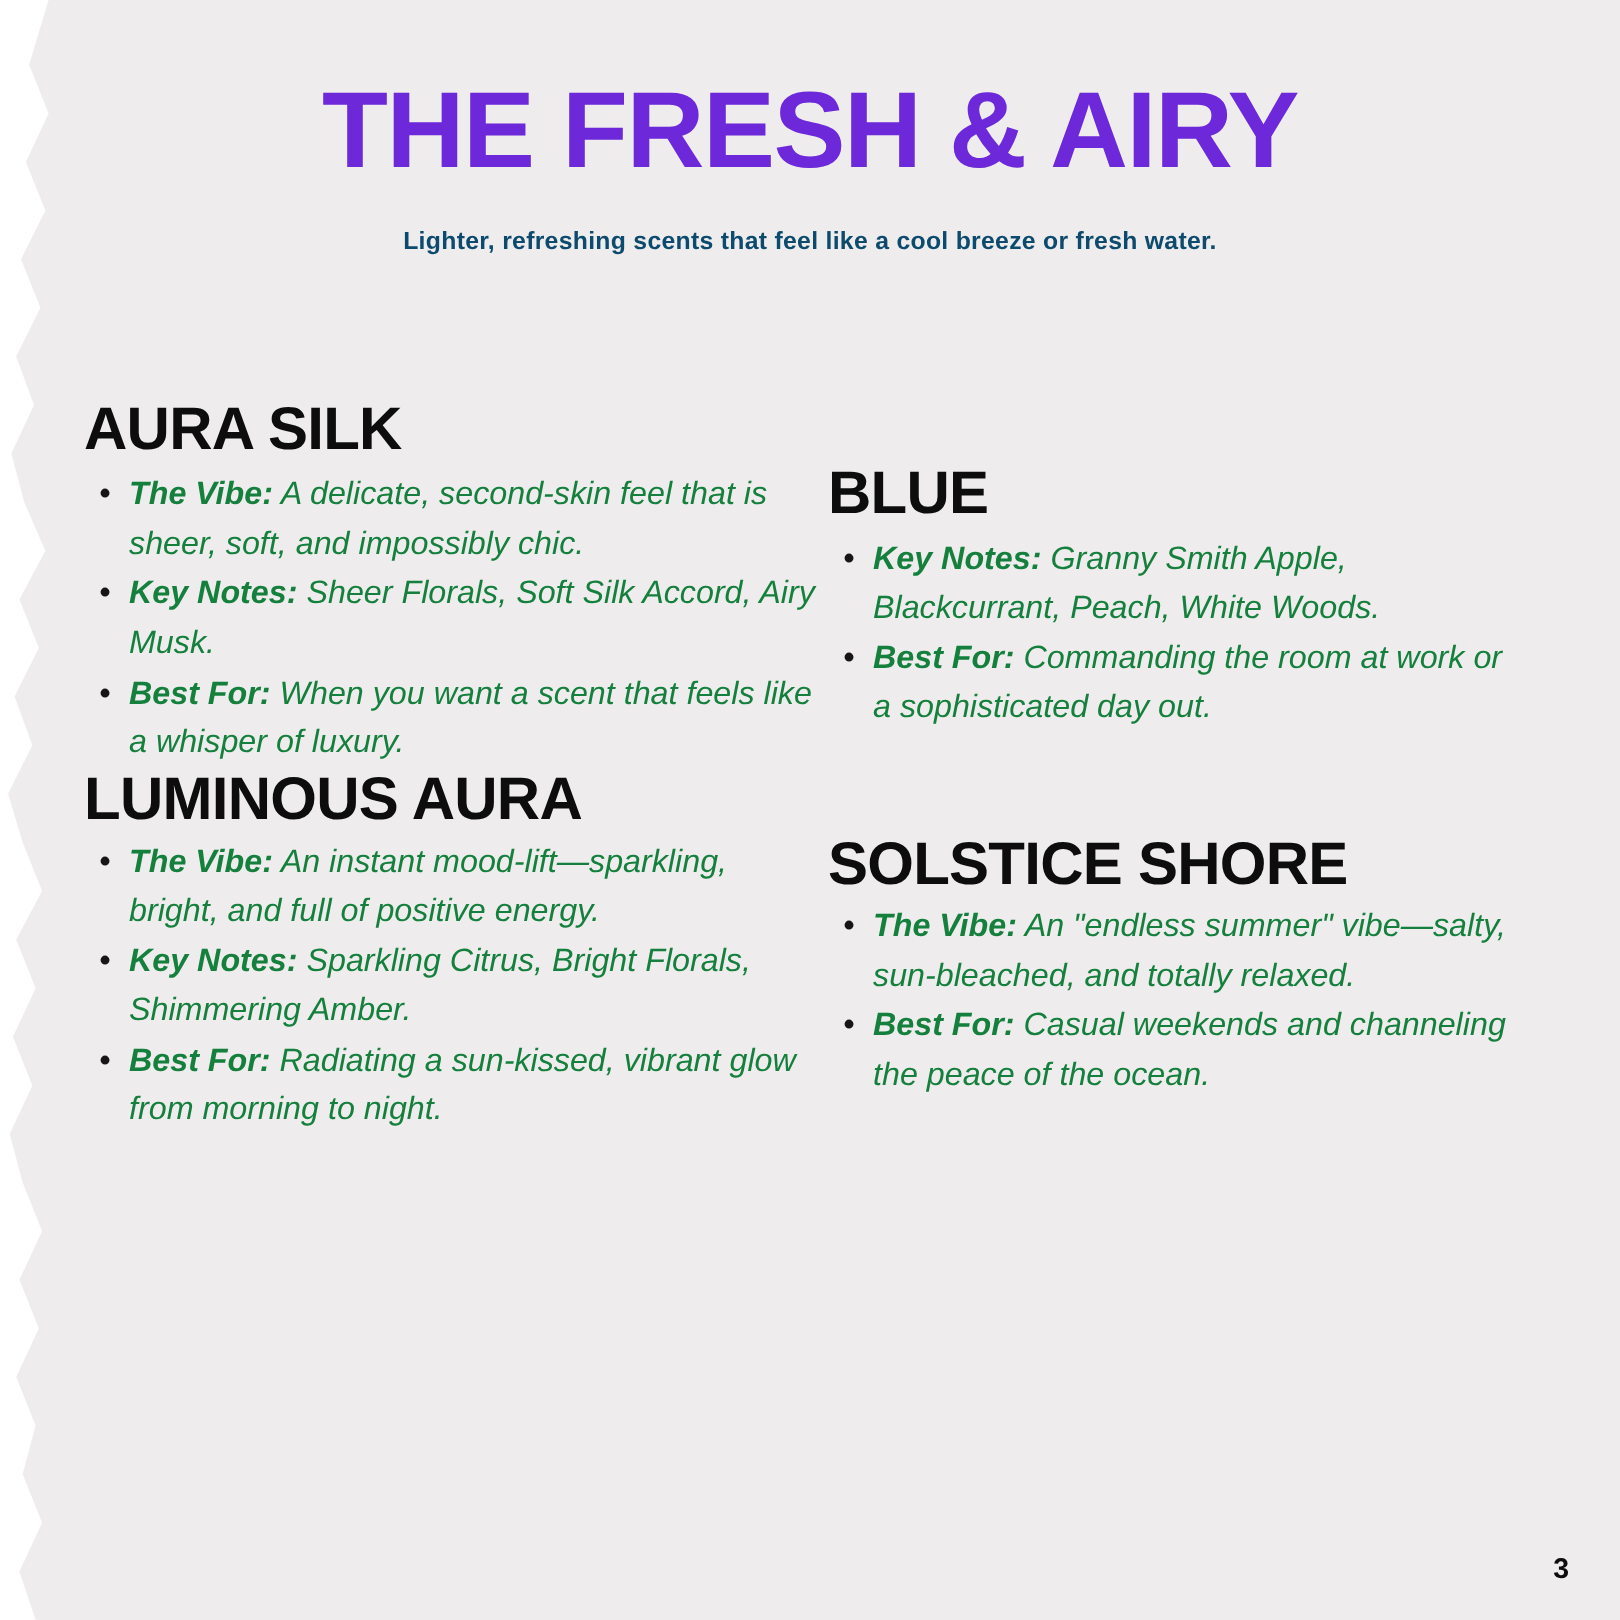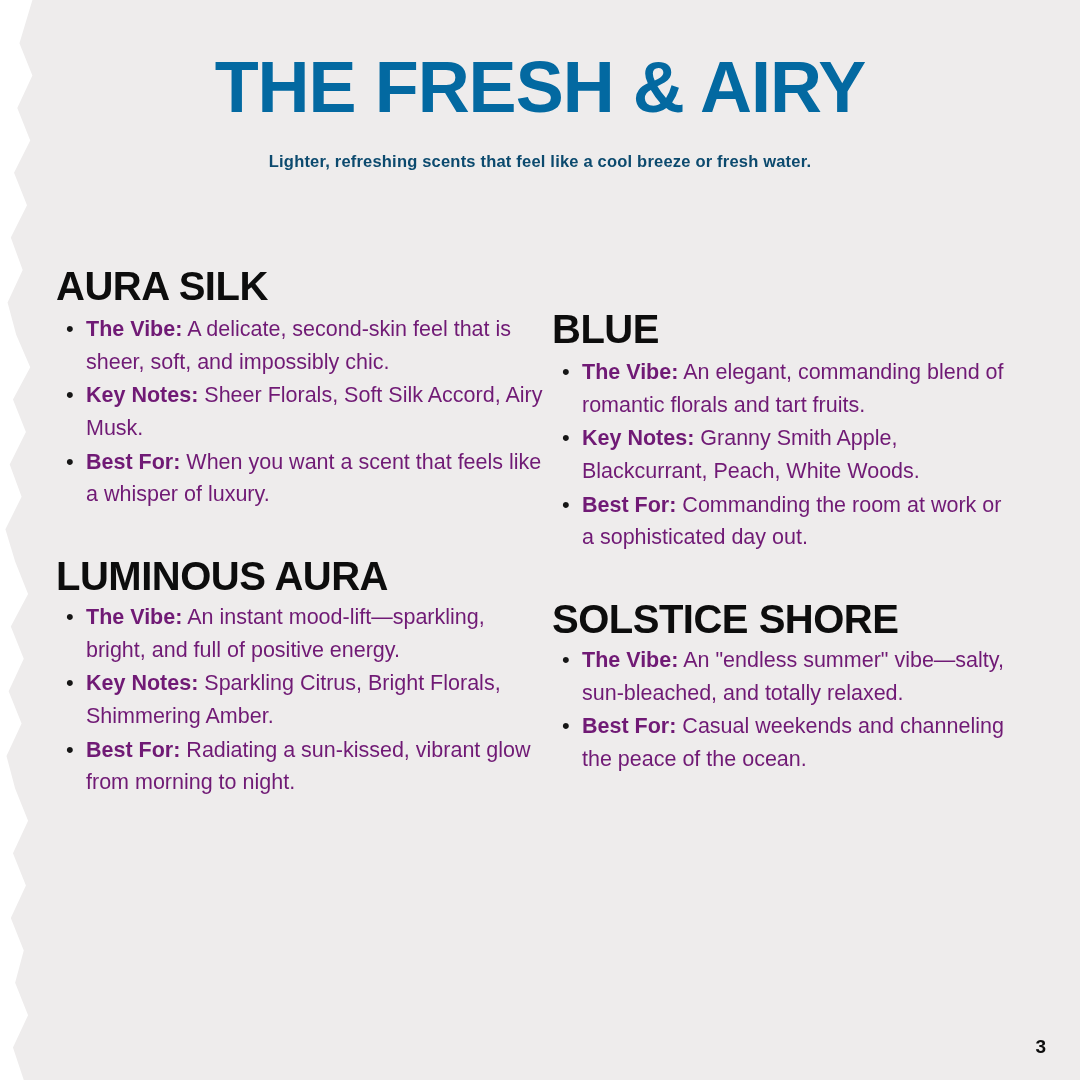--- a/index.html
+++ b/index.html
@@ -38,21 +38,21 @@
     position: absolute;
     top: 50px;
     left: 0;
     width: 1080px;
     text-align: center;
   }
   .title {
     font-size: 72px;
     font-weight: 800;
     letter-spacing: -1px;
-    color: #0369a1;
+    color: #6d28d9;
     line-height: 1.05;
   }
   .subtitle {
     margin-top: 26px;
     font-size: 16.5px;
     font-weight: 600;
     letter-spacing: 0.2px;
     color: #0c4a6e;
   }
   .grid {
@@ -77,22 +77,23 @@
   ul.points {
     list-style: none;
     margin: 0;
     padding: 0;
   }
   ul.points li {
     position: relative;
     padding-left: 30px;
     font-size: 21.5px;
     line-height: 1.52;
-    color: #701a75;
+    color: #15803d;
     margin-bottom: 1px;
+    font-style: italic;
   }
   ul.points li::before {
     content: "•";
     position: absolute;
     left: 10px;
     top: -1px;
     font-size: 22px;
     line-height: 1.52;
     color: #161616;
   }
@@ -128,21 +129,20 @@
       <ul class="points">
         <li><b>The Vibe:</b><span> A delicate, second-skin feel that is sheer, soft, and impossibly chic.</span></li>
         <li><b>Key Notes:</b><span> Sheer Florals, Soft Silk Accord, Airy Musk.</span></li>
         <li><b>Best For:</b><span> When you want a scent that feels like a whisper of luxury.</span></li>
       </ul>
     </div>
 
     <div class="card right">
       <div class="card-title">BLUE</div>
       <ul class="points">
-        <li><b>The Vibe:</b><span> An elegant, commanding blend of romantic florals and tart fruits.</span></li>
         <li><b>Key Notes:</b><span> Granny Smith Apple, Blackcurrant, Peach, White Woods.</span></li>
         <li><b>Best For:</b><span> Commanding the room at work or a sophisticated day out.</span></li>
       </ul>
     </div>
 
     <div class="card row2">
       <div class="card-title">LUMINOUS AURA</div>
       <ul class="points">
         <li><b>The Vibe:</b><span> An instant mood-lift—sparkling, bright, and full of positive energy.</span></li>
         <li><b>Key Notes:</b><span> Sparkling Citrus, Bright Florals, Shimmering Amber.</span></li>

